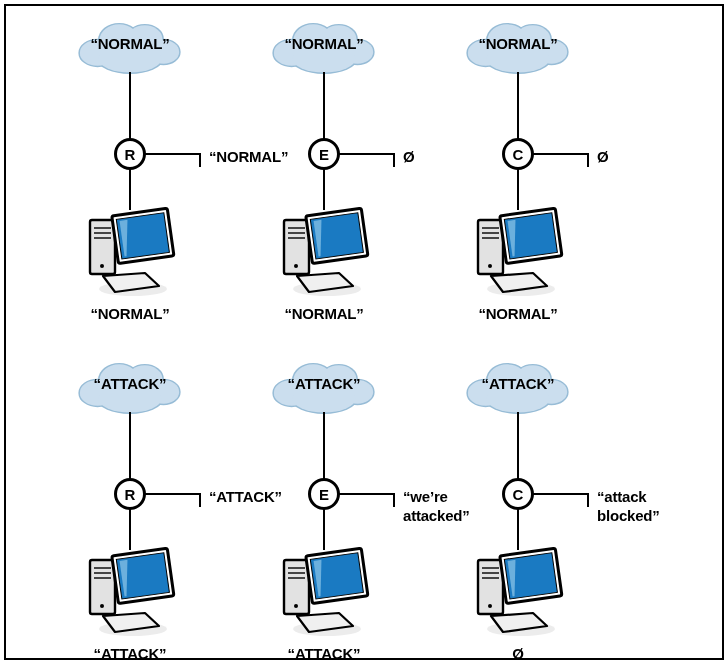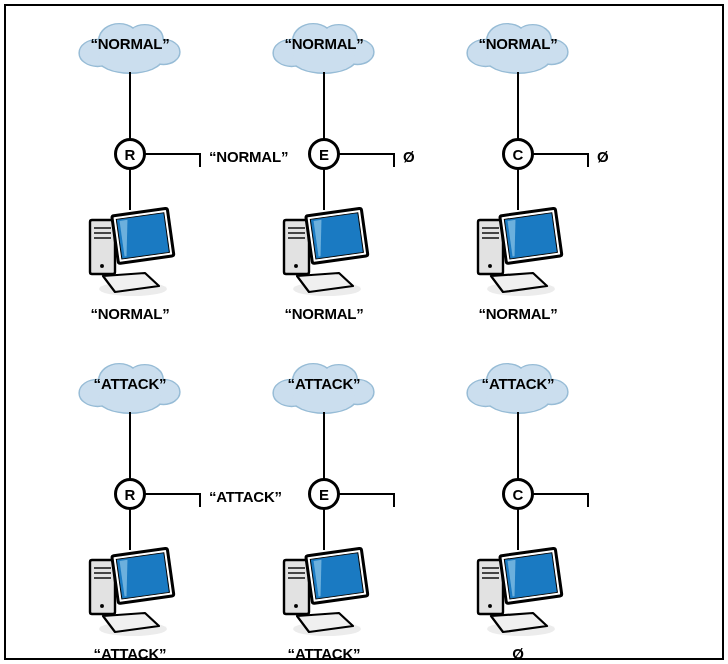--- a/index.html
+++ b/index.html
@@ -162,34 +162,36 @@
 
 <div class="panel" style="left:227px; top:348px">
   <svg class="cloud">
       <use href="#cloud-shape"></use>
     </svg>
   <div class="cloud-label">“ATTACK”</div>
   <div class="v-line v1"></div>
   <div class="node">E</div>
   <div class="branch"></div>
   <div class="tick"></div>
+  <div class="side-label">“we’re attacked”</div>
   <div class="v-line v2"></div>
   <svg class="computer">
       <use href="#computer-shape"></use>
     </svg>
   <div class="host-label">“ATTACK”</div>
 </div>
 
 <div class="panel" style="left:421px; top:348px">
   <svg class="cloud">
       <use href="#cloud-shape"></use>
     </svg>
   <div class="cloud-label">“ATTACK”</div>
   <div class="v-line v1"></div>
   <div class="node">C</div>
   <div class="branch"></div>
   <div class="tick"></div>
+  <div class="side-label">“attack blocked”</div>
   <div class="v-line v2"></div>
   <svg class="computer">
       <use href="#computer-shape"></use>
     </svg>
   <div class="host-label">Ø</div>
 </div>
 
 </body></html>

